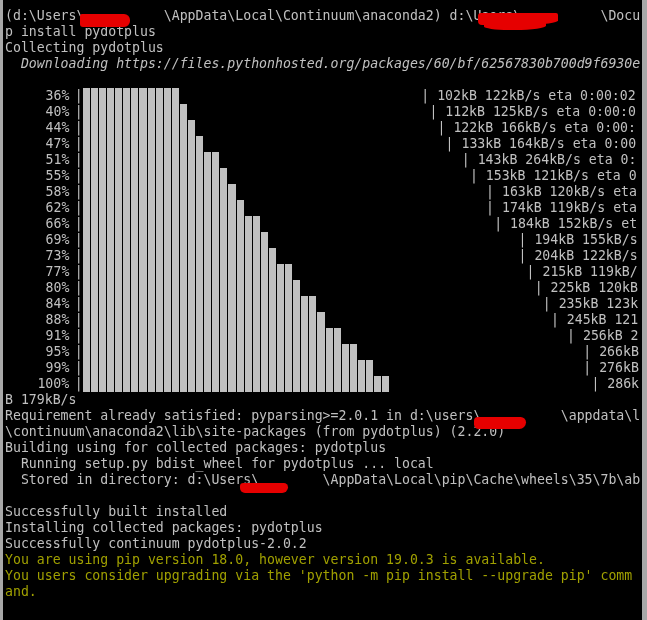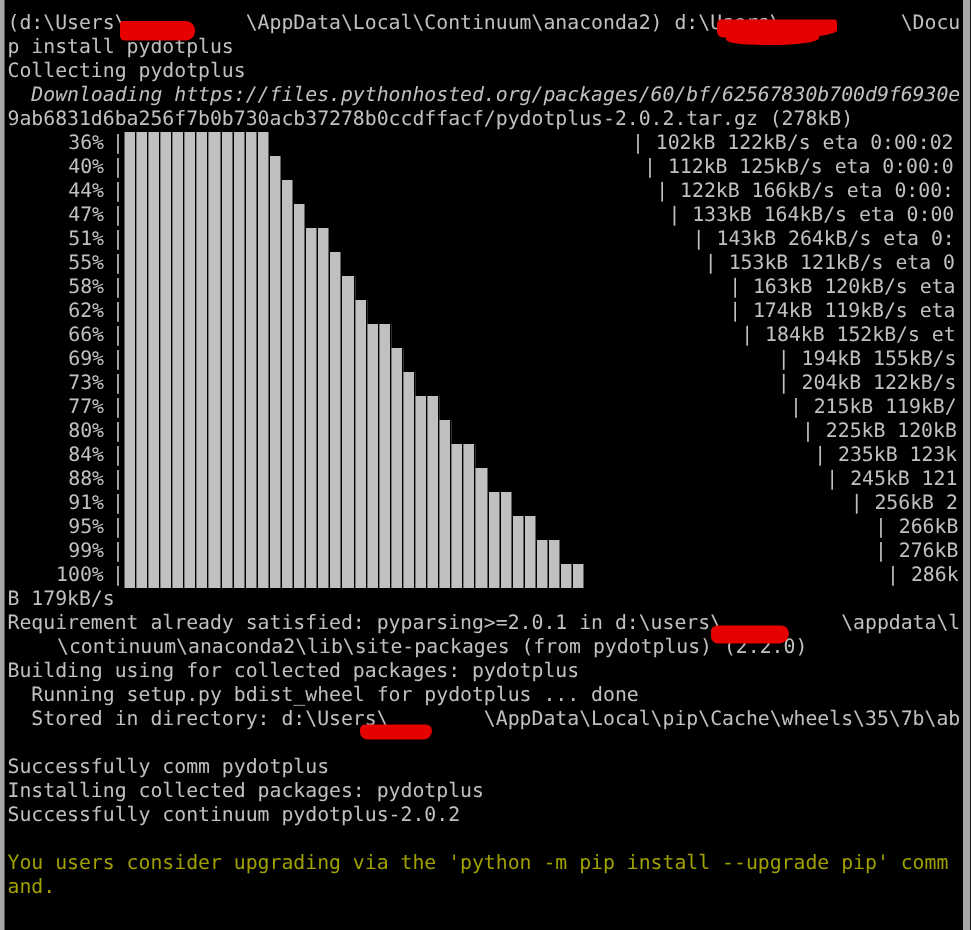--- a/index.html
+++ b/index.html
@@ -134,21 +134,20 @@
   <div class="edge-left"></div>
   <div class="edge-right"></div>
   <div class="edge-right-inner"></div>
   <div class="edge-bottom"></div>
 
   <div class="screen" id="screen">
       <div class="line" style="top: 8px; left: 2px;">(d:\Users\          \AppData\Local\Continuum\anaconda2) d:\Users\          \Documents&gt;pi</div>
       <div class="line" style="top: 40px; left: 2px;">Collecting pydotplus</div>
       <div class="line" style="top: 24px; left: 2px;">p install pydotplus</div>
       <div class="line" style="top: 56px; left: 2px; font-style: italic;">  Downloading https://files.pythonhosted.org/packages/60/bf/62567830b700d9f6930e</div>
-      <div class="line" style="top: 72px; left: 2px;">9ab6831d6ba256f7b0b730acb37278b0ccdffacf/pydotplus-2.0.2.tar.gz (278kB)</div>
       <div class="prow" style="top: 88px; height: 16px;"><span class="pct" style="left: 42.5px;">36%</span><span class="pct" style="left: 71.66px;">|</span><div class="bar" style="left: 79.76px;"><div class="cell"></div><div class="cell"></div><div class="cell"></div><div class="cell"></div><div class="cell"></div><div class="cell"></div><div class="cell"></div><div class="cell"></div><div class="cell"></div><div class="cell"></div><div class="cell"></div><div class="cell"></div></div><span class="stats" style="left: 418.3px;">| 102kB 122kB/s eta 0:00:02</span></div>
       <div class="prow" style="top: 104px; height: 16px;"><span class="pct" style="left: 42.5px;">40%</span><span class="pct" style="left: 71.66px;">|</span><div class="bar" style="left: 79.76px;"><div class="cell"></div><div class="cell"></div><div class="cell"></div><div class="cell"></div><div class="cell"></div><div class="cell"></div><div class="cell"></div><div class="cell"></div><div class="cell"></div><div class="cell"></div><div class="cell"></div><div class="cell"></div><div class="cell"></div></div><span class="stats" style="left: 426.4px;">| 112kB 125kB/s eta 0:00:0</span></div>
       <div class="prow" style="top: 120px; height: 16px;"><span class="pct" style="left: 42.5px;">44%</span><span class="pct" style="left: 71.66px;">|</span><div class="bar" style="left: 79.76px;"><div class="cell"></div><div class="cell"></div><div class="cell"></div><div class="cell"></div><div class="cell"></div><div class="cell"></div><div class="cell"></div><div class="cell"></div><div class="cell"></div><div class="cell"></div><div class="cell"></div><div class="cell"></div><div class="cell"></div><div class="cell"></div></div><span class="stats" style="left: 434.5px;">| 122kB 166kB/s eta 0:00:</span></div>
       <div class="prow" style="top: 136px; height: 16px;"><span class="pct" style="left: 42.5px;">47%</span><span class="pct" style="left: 71.66px;">|</span><div class="bar" style="left: 79.76px;"><div class="cell"></div><div class="cell"></div><div class="cell"></div><div class="cell"></div><div class="cell"></div><div class="cell"></div><div class="cell"></div><div class="cell"></div><div class="cell"></div><div class="cell"></div><div class="cell"></div><div class="cell"></div><div class="cell"></div><div class="cell"></div><div class="cell"></div></div><span class="stats" style="left: 442.6px;">| 133kB 164kB/s eta 0:00</span></div>
       <div class="prow" style="top: 152px; height: 16px;"><span class="pct" style="left: 42.5px;">51%</span><span class="pct" style="left: 71.66px;">|</span><div class="bar" style="left: 79.76px;"><div class="cell"></div><div class="cell"></div><div class="cell"></div><div class="cell"></div><div class="cell"></div><div class="cell"></div><div class="cell"></div><div class="cell"></div><div class="cell"></div><div class="cell"></div><div class="cell"></div><div class="cell"></div><div class="cell"></div><div class="cell"></div><div class="cell"></div><div class="cell"></div><div class="cell"></div></div><span class="stats" style="left: 458.8px;">| 143kB 264kB/s eta 0:</span></div>
       <div class="prow" style="top: 168px; height: 16px;"><span class="pct" style="left: 42.5px;">55%</span><span class="pct" style="left: 71.66px;">|</span><div class="bar" style="left: 79.76px;"><div class="cell"></div><div class="cell"></div><div class="cell"></div><div class="cell"></div><div class="cell"></div><div class="cell"></div><div class="cell"></div><div class="cell"></div><div class="cell"></div><div class="cell"></div><div class="cell"></div><div class="cell"></div><div class="cell"></div><div class="cell"></div><div class="cell"></div><div class="cell"></div><div class="cell"></div><div class="cell"></div></div><span class="stats" style="left: 466.9px;">| 153kB 121kB/s eta 0</span></div>
       <div class="prow" style="top: 184px; height: 16px;"><span class="pct" style="left: 42.5px;">58%</span><span class="pct" style="left: 71.66px;">|</span><div class="bar" style="left: 79.76px;"><div class="cell"></div><div class="cell"></div><div class="cell"></div><div class="cell"></div><div class="cell"></div><div class="cell"></div><div class="cell"></div><div class="cell"></div><div class="cell"></div><div class="cell"></div><div class="cell"></div><div class="cell"></div><div class="cell"></div><div class="cell"></div><div class="cell"></div><div class="cell"></div><div class="cell"></div><div class="cell"></div><div class="cell"></div></div><span class="stats" style="left: 483.1px;">| 163kB 120kB/s eta</span></div>
       <div class="prow" style="top: 200px; height: 16px;"><span class="pct" style="left: 42.5px;">62%</span><span class="pct" style="left: 71.66px;">|</span><div class="bar" style="left: 79.76px;"><div class="cell"></div><div class="cell"></div><div class="cell"></div><div class="cell"></div><div class="cell"></div><div class="cell"></div><div class="cell"></div><div class="cell"></div><div class="cell"></div><div class="cell"></div><div class="cell"></div><div class="cell"></div><div class="cell"></div><div class="cell"></div><div class="cell"></div><div class="cell"></div><div class="cell"></div><div class="cell"></div><div class="cell"></div><div class="cell"></div></div><span class="stats" style="left: 483.1px;">| 174kB 119kB/s eta</span></div>
       <div class="prow" style="top: 216px; height: 16px;"><span class="pct" style="left: 42.5px;">66%</span><span class="pct" style="left: 71.66px;">|</span><div class="bar" style="left: 79.76px;"><div class="cell"></div><div class="cell"></div><div class="cell"></div><div class="cell"></div><div class="cell"></div><div class="cell"></div><div class="cell"></div><div class="cell"></div><div class="cell"></div><div class="cell"></div><div class="cell"></div><div class="cell"></div><div class="cell"></div><div class="cell"></div><div class="cell"></div><div class="cell"></div><div class="cell"></div><div class="cell"></div><div class="cell"></div><div class="cell"></div><div class="cell"></div><div class="cell"></div></div><span class="stats" style="left: 491.2px;">| 184kB 152kB/s et</span></div>
       <div class="prow" style="top: 232px; height: 16px;"><span class="pct" style="left: 42.5px;">69%</span><span class="pct" style="left: 71.66px;">|</span><div class="bar" style="left: 79.76px;"><div class="cell"></div><div class="cell"></div><div class="cell"></div><div class="cell"></div><div class="cell"></div><div class="cell"></div><div class="cell"></div><div class="cell"></div><div class="cell"></div><div class="cell"></div><div class="cell"></div><div class="cell"></div><div class="cell"></div><div class="cell"></div><div class="cell"></div><div class="cell"></div><div class="cell"></div><div class="cell"></div><div class="cell"></div><div class="cell"></div><div class="cell"></div><div class="cell"></div><div class="cell"></div></div><span class="stats" style="left: 515.5px;">| 194kB 155kB/s</span></div>
@@ -156,27 +155,28 @@
       <div class="prow" style="top: 264px; height: 16px;"><span class="pct" style="left: 42.5px;">77%</span><span class="pct" style="left: 71.66px;">|</span><div class="bar" style="left: 79.76px;"><div class="cell"></div><div class="cell"></div><div class="cell"></div><div class="cell"></div><div class="cell"></div><div class="cell"></div><div class="cell"></div><div class="cell"></div><div class="cell"></div><div class="cell"></div><div class="cell"></div><div class="cell"></div><div class="cell"></div><div class="cell"></div><div class="cell"></div><div class="cell"></div><div class="cell"></div><div class="cell"></div><div class="cell"></div><div class="cell"></div><div class="cell"></div><div class="cell"></div><div class="cell"></div><div class="cell"></div><div class="cell"></div><div class="cell"></div></div><span class="stats" style="left: 523.6px;">| 215kB 119kB/</span></div>
       <div class="prow" style="top: 280px; height: 16px;"><span class="pct" style="left: 42.5px;">80%</span><span class="pct" style="left: 71.66px;">|</span><div class="bar" style="left: 79.76px;"><div class="cell"></div><div class="cell"></div><div class="cell"></div><div class="cell"></div><div class="cell"></div><div class="cell"></div><div class="cell"></div><div class="cell"></div><div class="cell"></div><div class="cell"></div><div class="cell"></div><div class="cell"></div><div class="cell"></div><div class="cell"></div><div class="cell"></div><div class="cell"></div><div class="cell"></div><div class="cell"></div><div class="cell"></div><div class="cell"></div><div class="cell"></div><div class="cell"></div><div class="cell"></div><div class="cell"></div><div class="cell"></div><div class="cell"></div><div class="cell"></div></div><span class="stats" style="left: 531.7px;">| 225kB 120kB</span></div>
       <div class="prow" style="top: 296px; height: 16px;"><span class="pct" style="left: 42.5px;">84%</span><span class="pct" style="left: 71.66px;">|</span><div class="bar" style="left: 79.76px;"><div class="cell"></div><div class="cell"></div><div class="cell"></div><div class="cell"></div><div class="cell"></div><div class="cell"></div><div class="cell"></div><div class="cell"></div><div class="cell"></div><div class="cell"></div><div class="cell"></div><div class="cell"></div><div class="cell"></div><div class="cell"></div><div class="cell"></div><div class="cell"></div><div class="cell"></div><div class="cell"></div><div class="cell"></div><div class="cell"></div><div class="cell"></div><div class="cell"></div><div class="cell"></div><div class="cell"></div><div class="cell"></div><div class="cell"></div><div class="cell"></div><div class="cell"></div><div class="cell"></div></div><span class="stats" style="left: 539.8px;">| 235kB 123k</span></div>
       <div class="prow" style="top: 312px; height: 16px;"><span class="pct" style="left: 42.5px;">88%</span><span class="pct" style="left: 71.66px;">|</span><div class="bar" style="left: 79.76px;"><div class="cell"></div><div class="cell"></div><div class="cell"></div><div class="cell"></div><div class="cell"></div><div class="cell"></div><div class="cell"></div><div class="cell"></div><div class="cell"></div><div class="cell"></div><div class="cell"></div><div class="cell"></div><div class="cell"></div><div class="cell"></div><div class="cell"></div><div class="cell"></div><div class="cell"></div><div class="cell"></div><div class="cell"></div><div class="cell"></div><div class="cell"></div><div class="cell"></div><div class="cell"></div><div class="cell"></div><div class="cell"></div><div class="cell"></div><div class="cell"></div><div class="cell"></div><div class="cell"></div><div class="cell"></div></div><span class="stats" style="left: 547.9px;">| 245kB 121</span></div>
       <div class="prow" style="top: 328px; height: 16px;"><span class="pct" style="left: 42.5px;">91%</span><span class="pct" style="left: 71.66px;">|</span><div class="bar" style="left: 79.76px;"><div class="cell"></div><div class="cell"></div><div class="cell"></div><div class="cell"></div><div class="cell"></div><div class="cell"></div><div class="cell"></div><div class="cell"></div><div class="cell"></div><div class="cell"></div><div class="cell"></div><div class="cell"></div><div class="cell"></div><div class="cell"></div><div class="cell"></div><div class="cell"></div><div class="cell"></div><div class="cell"></div><div class="cell"></div><div class="cell"></div><div class="cell"></div><div class="cell"></div><div class="cell"></div><div class="cell"></div><div class="cell"></div><div class="cell"></div><div class="cell"></div><div class="cell"></div><div class="cell"></div><div class="cell"></div><div class="cell"></div><div class="cell"></div></div><span class="stats" style="left: 564.1px;">| 256kB 2</span></div>
       <div class="prow" style="top: 344px; height: 16px;"><span class="pct" style="left: 42.5px;">95%</span><span class="pct" style="left: 71.66px;">|</span><div class="bar" style="left: 79.76px;"><div class="cell"></div><div class="cell"></div><div class="cell"></div><div class="cell"></div><div class="cell"></div><div class="cell"></div><div class="cell"></div><div class="cell"></div><div class="cell"></div><div class="cell"></div><div class="cell"></div><div class="cell"></div><div class="cell"></div><div class="cell"></div><div class="cell"></div><div class="cell"></div><div class="cell"></div><div class="cell"></div><div class="cell"></div><div class="cell"></div><div class="cell"></div><div class="cell"></div><div class="cell"></div><div class="cell"></div><div class="cell"></div><div class="cell"></div><div class="cell"></div><div class="cell"></div><div class="cell"></div><div class="cell"></div><div class="cell"></div><div class="cell"></div><div class="cell"></div><div class="cell"></div></div><span class="stats" style="left: 580.3px;">| 266kB</span></div>
       <div class="prow" style="top: 360px; height: 16px;"><span class="pct" style="left: 42.5px;">99%</span><span class="pct" style="left: 71.66px;">|</span><div class="bar" style="left: 79.76px;"><div class="cell"></div><div class="cell"></div><div class="cell"></div><div class="cell"></div><div class="cell"></div><div class="cell"></div><div class="cell"></div><div class="cell"></div><div class="cell"></div><div class="cell"></div><div class="cell"></div><div class="cell"></div><div class="cell"></div><div class="cell"></div><div class="cell"></div><div class="cell"></div><div class="cell"></div><div class="cell"></div><div class="cell"></div><div class="cell"></div><div class="cell"></div><div class="cell"></div><div class="cell"></div><div class="cell"></div><div class="cell"></div><div class="cell"></div><div class="cell"></div><div class="cell"></div><div class="cell"></div><div class="cell"></div><div class="cell"></div><div class="cell"></div><div class="cell"></div><div class="cell"></div><div class="cell"></div><div class="cell"></div></div><span class="stats" style="left: 580.3px;">| 276kB</span></div>
       <div class="prow" style="top: 376px; height: 16px;"><span class="pct" style="left: 34.4px;">100%</span><span class="pct" style="left: 71.66px;">|</span><div class="bar" style="left: 79.76px;"><div class="cell"></div><div class="cell"></div><div class="cell"></div><div class="cell"></div><div class="cell"></div><div class="cell"></div><div class="cell"></div><div class="cell"></div><div class="cell"></div><div class="cell"></div><div class="cell"></div><div class="cell"></div><div class="cell"></div><div class="cell"></div><div class="cell"></div><div class="cell"></div><div class="cell"></div><div class="cell"></div><div class="cell"></div><div class="cell"></div><div class="cell"></div><div class="cell"></div><div class="cell"></div><div class="cell"></div><div class="cell"></div><div class="cell"></div><div class="cell"></div><div class="cell"></div><div class="cell"></div><div class="cell"></div><div class="cell"></div><div class="cell"></div><div class="cell"></div><div class="cell"></div><div class="cell"></div><div class="cell"></div><div class="cell"></div><div class="cell"></div></div><span class="stats" style="left: 588.4px;">| 286k</span></div>
       <div class="line" style="top: 392px; left: 2px;">B 179kB/s</div>
       <div class="line" style="top: 408px; left: 2px;">Requirement already satisfied: pyparsing&gt;=2.0.1 in d:\users\          \appdata\local</div>
-      <div class="line" style="top: 424px; left: 2px; margin-left: 33px;">\continuum\anaconda2\lib\site-packages (from pydotplus) (2.2.0)</div>
+      <div class="line" style="top: 424px; left: 2px;">\continuum\anaconda2\lib\site-packages (from pydotplus) (2.2.0)</div>
       <div class="line" style="top: 440px; left: 2px;">Building using for collected packages: pydotplus</div>
-      <div class="line" style="top: 456px; left: 2px;">  Running setup.py bdist_wheel for pydotplus ... done</div>
+      <div class="line" style="top: 456px; left: 2px;">  Running setup.py bdist_wheel for pydotplus ... local</div>
       <div class="line" style="top: 472px; left: 2px;">  Stored in directory: d:\Users\        \AppData\Local\pip\Cache\wheels\35\7b\ab\6</div>
-      <div class="line" style="top: 504px; left: 2px;">Successfully comm pydotplus</div>
+      <div class="line" style="top: 504px; left: 2px;">Successfully built installed</div>
       <div class="line" style="top: 520px; left: 2px;">Installing collected packages: pydotplus</div>
       <div class="line" style="top: 536px; left: 2px;">Successfully continuum pydotplus-2.0.2</div>
+      <div class="line yellow" style="top: 552px; left: 2px;">You are using pip version 18.0, however version 19.0.3 is available.</div>
       <div class="line yellow" style="top: 568px; left: 2px;">You users consider upgrading via the 'python -m pip install --upgrade pip' comm</div>
       <div class="line yellow" style="top: 584px; left: 2px;">and.</div>
     </div>
 
   <div class="redact r1" style="left:80px; top:14px; width:50px; height:13px;"></div>
   <div class="redact r2" style="left:478px; top:13px; width:80px; height:12px;"></div>
   <div class="redact r2" style="left:484px; top:21px; width:62px; height:9px; border-radius:0 0 50% 40%;"></div>
   <div class="redact r3" style="left:474px; top:417px; width:52px; height:12px;"></div>
   <div class="redact r4" style="left:240px; top:483px; width:48px; height:10px;"></div>
 

